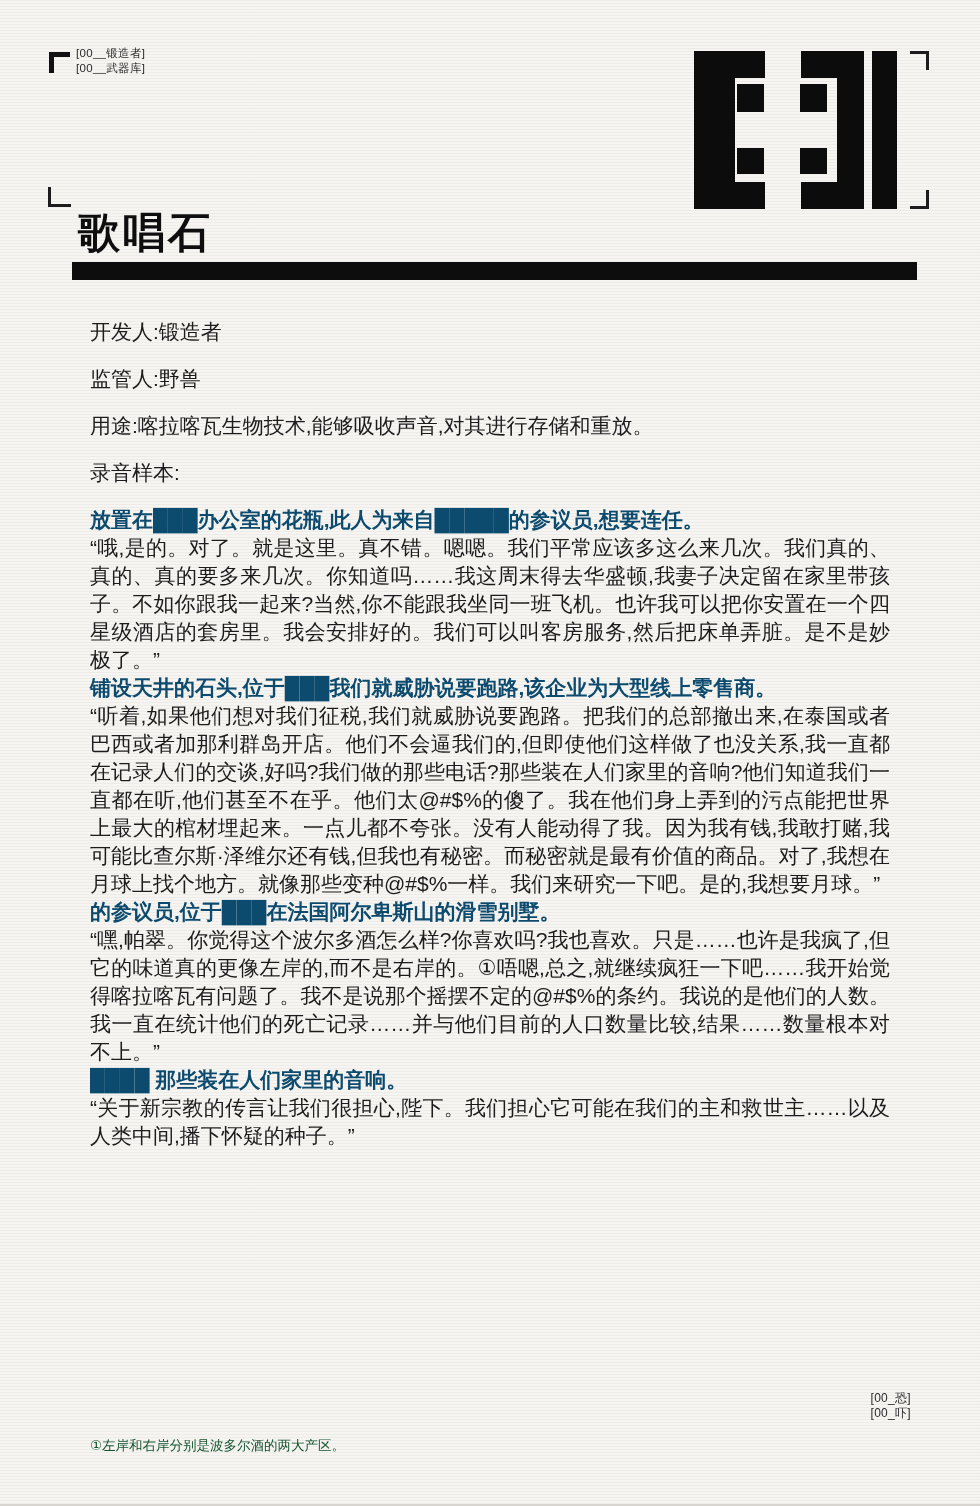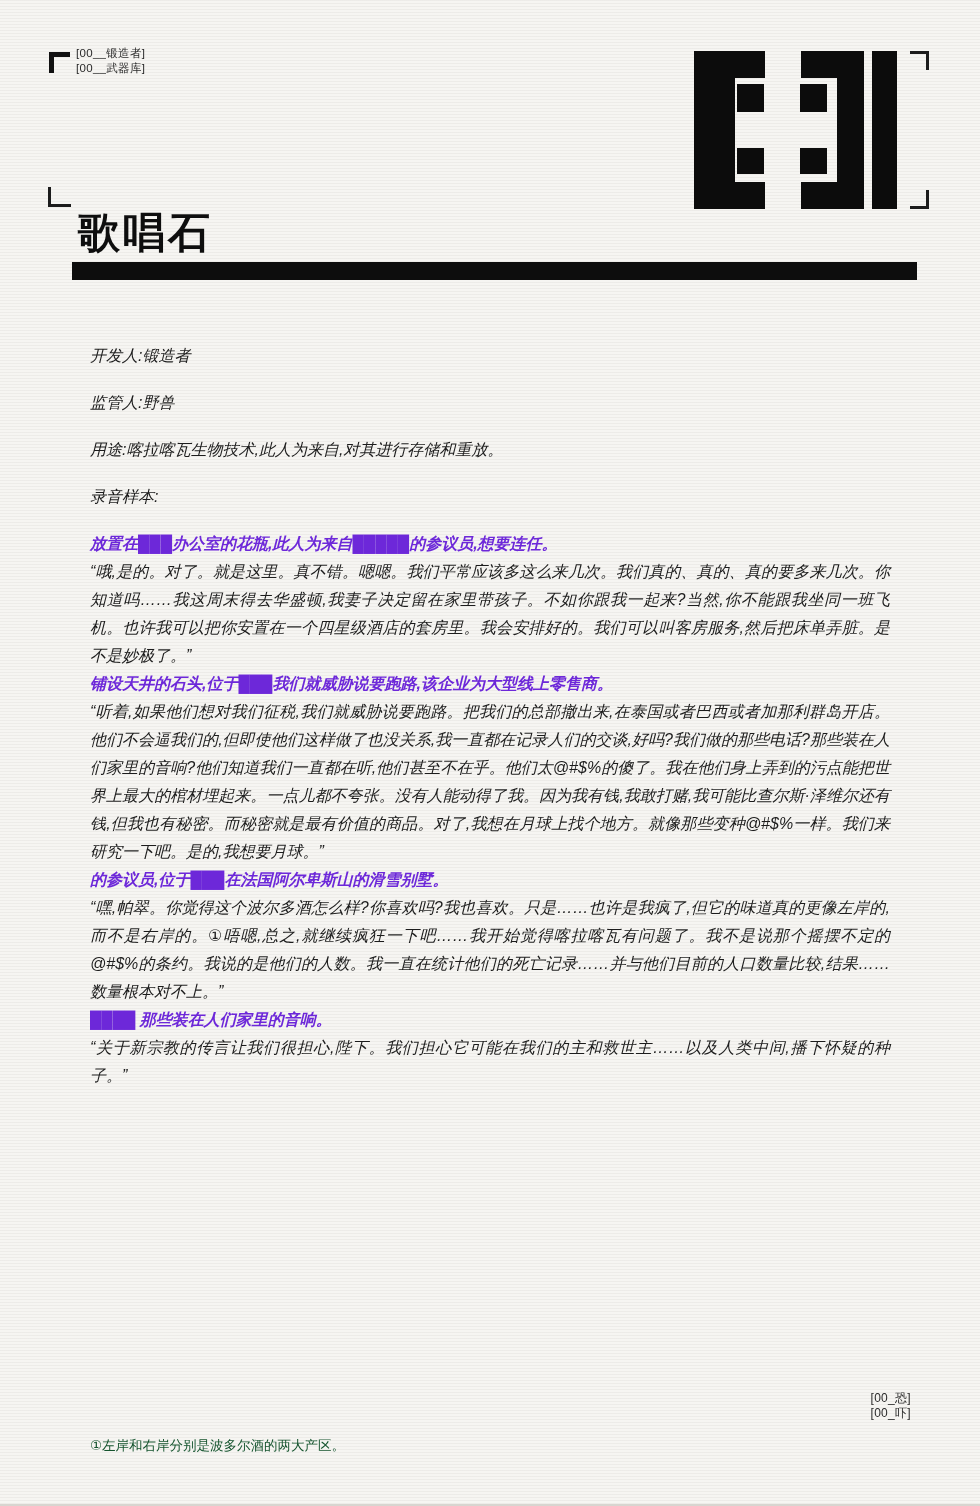--- a/index.html
+++ b/index.html
@@ -46,24 +46,24 @@
   .logo .thin-b{position:absolute;left:216px;top:139px;width:16px;height:16px;
     border-bottom:3px solid #1c1c1c;border-right:3px solid #1c1c1c;}
 
   
   .main{position:absolute;left:0;top:210px;width:980px;}
   .title{margin:0 0 6px 78px;font-size:42px;line-height:46px;font-weight:800;
     letter-spacing:3px;color:#0e0e0e;}
   .title-bar{margin-left:72px;width:845px;height:18px;background:#0d0d0d;}
 
   
-  .content{margin:62px 0 0 90px;width:800px;font-size:16px;line-height:28px;color:#1c1c1c;font-style:italic;}
+  .content{margin:38px 0 0 90px;width:800px;font-size:21px;line-height:28px;color:#1c1c1c;}
   .content p{margin:0;}
   .meta p{margin-bottom:19px;}
-  .entry-heading{font-weight:700;color:#6d28d9;margin:24px 0 14px;}
+  .entry-heading{font-weight:700;color:#0c4a6e;margin:24px 0 14px;}
   .entry-quote{margin:0 0 24px;text-align:justify;}
 
   
   .footer-labels{position:absolute;right:69px;top:1391px;font-size:12px;line-height:15px;
     text-align:right;color:#2a2a2a;letter-spacing:0.3px;}
   .footnote{position:absolute;left:90px;top:1437px;font-size:13.5px;color:#14532d;}
 </style>
 </head>
 <body>
 
@@ -95,21 +95,21 @@
   <div class="end-bracket"></div>
 
   <div class="main">
     <h1 class="title">歌唱石</h1>
     <div class="title-bar"></div>
 
     <div class="content">
       <div class="meta">
         <p>开发人:锻造者</p>
         <p>监管人:野兽</p>
-        <p>用途:喀拉喀瓦生物技术,此人为来自,对其进行存储和重放。</p>
+        <p>用途:喀拉喀瓦生物技术,能够吸收声音,对其进行存储和重放。</p>
         <p>录音样本:</p>
       </div>
 
       <div class="entry">
         <p class="entry-heading">放置在███办公室的花瓶,此人为来自█████的参议员,想要连任。</p>
         <p class="entry-quote">“哦,是的。对了。就是这里。真不错。嗯嗯。我们平常应该多这么来几次。我们真的、真的、真的要多来几次。你知道吗……我这周末得去华盛顿,我妻子决定留在家里带孩子。不如你跟我一起来?当然,你不能跟我坐同一班飞机。也许我可以把你安置在一个四星级酒店的套房里。我会安排好的。我们可以叫客房服务,然后把床单弄脏。是不是妙极了。”</p>
       </div>
 
       <div class="entry">
         <p class="entry-heading">铺设天井的石头,位于███我们就威胁说要跑路,该企业为大型线上零售商。</p>

